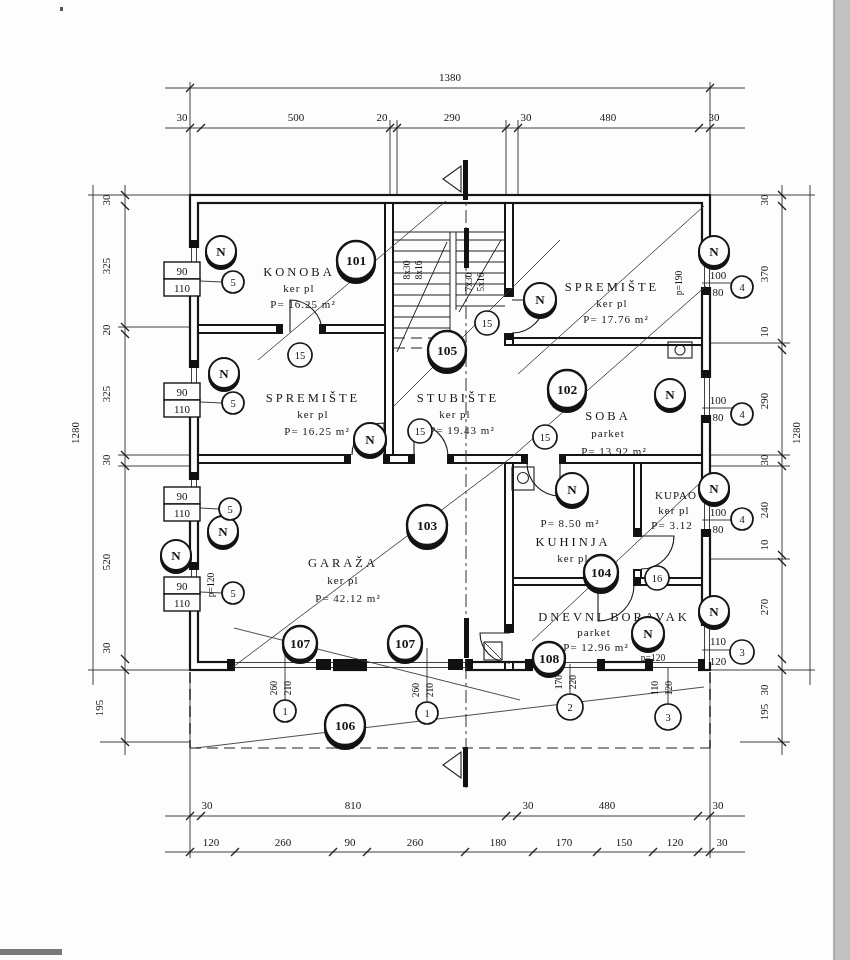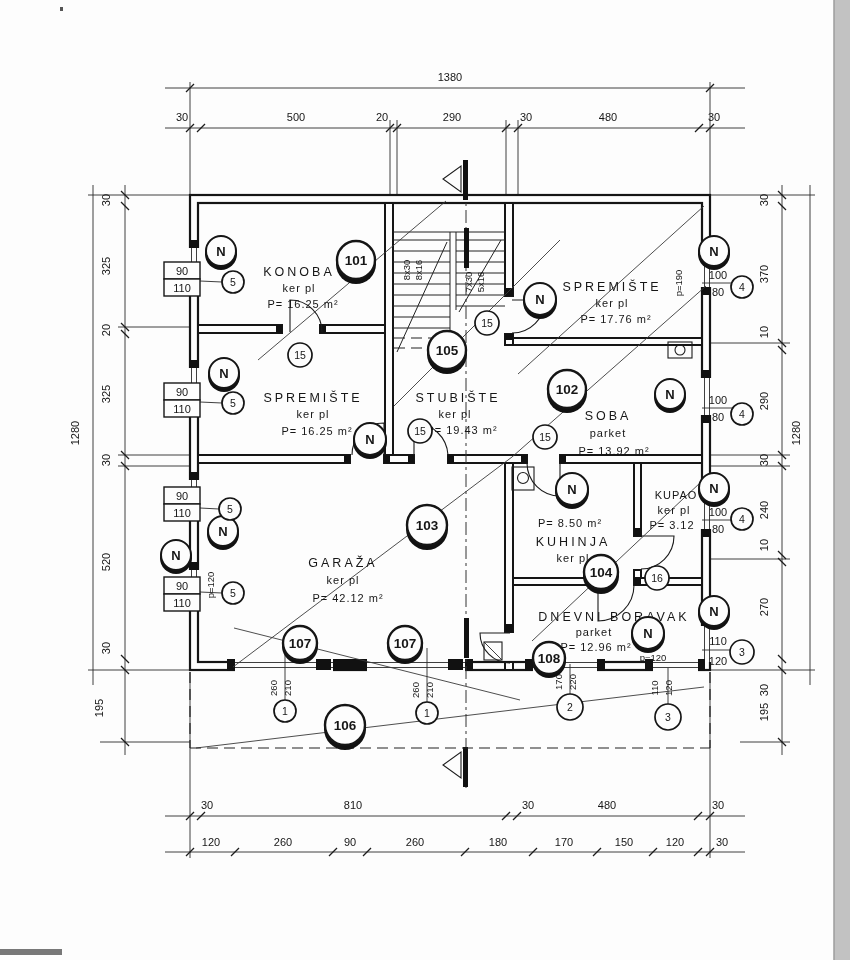--- a/index.html
+++ b/index.html
@@ -1,17 +1,17 @@
 <!DOCTYPE html>
 <html><head>
 <meta charset="utf-8">
 <style>
   html,body{margin:0;padding:0;background:#e8e8e8;}
   #page{position:relative;width:850px;height:960px;background:#fdfdfd;overflow:hidden;
-        font-family:Liberation Sans, sans-serif;}
+        font-family:Liberation Serif, serif;}
   svg{display:block}
   .ink{stroke:#1c1c1c;fill:none;stroke-width:1.1;}
   .thin{stroke:#2a2a2a;fill:none;stroke-width:0.9;}
   .wall{stroke:#151515;fill:#fdfdfd;stroke-width:2;}
   .xwall{stroke:#151515;fill:none;stroke-width:2.2;}
   .blk{fill:#111;stroke:none;}
   .white{fill:#fdfdfd;stroke:none;}
   .tick{stroke:#1c1c1c;stroke-width:1.3;}
   .dash{stroke:#222;stroke-width:1.2;fill:none;stroke-dasharray:11 6;}
   .dashdot{stroke:#333;stroke-width:1;fill:none;stroke-dasharray:13 4 3 4;}

